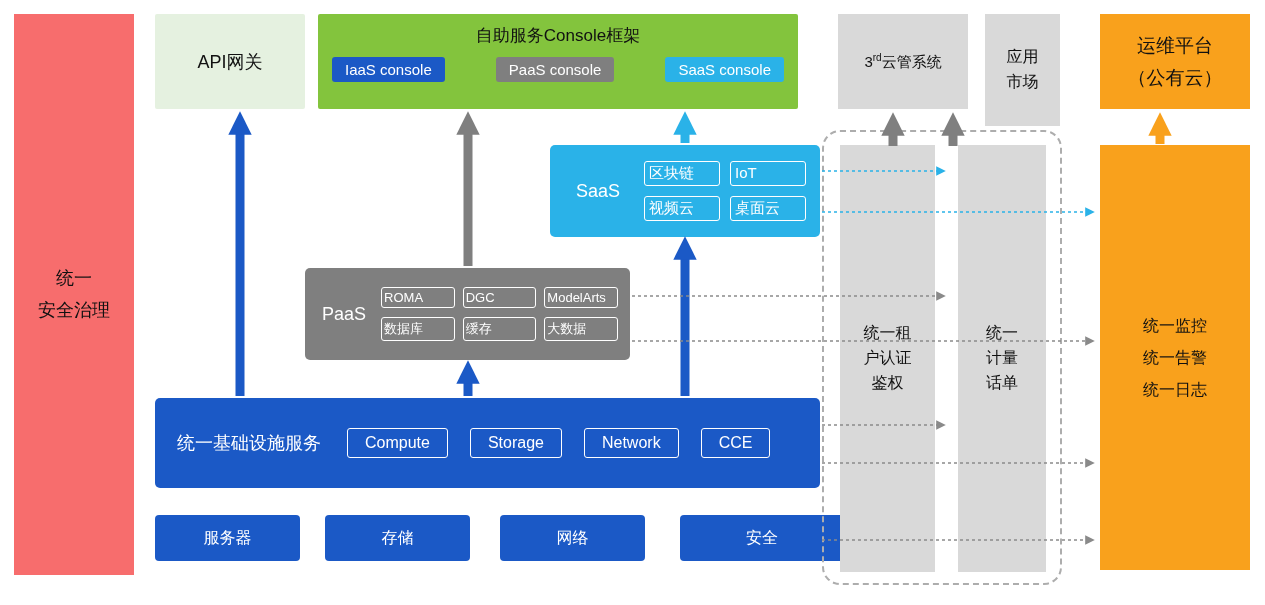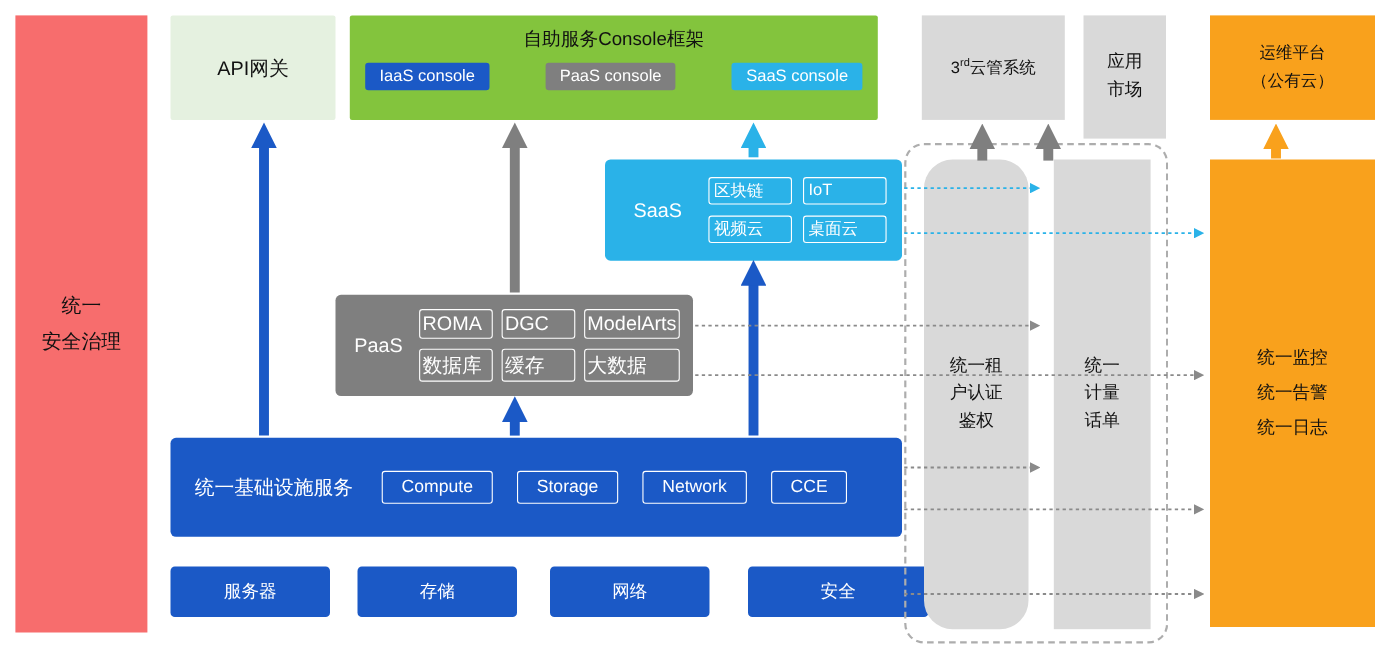--- a/index.html
+++ b/index.html
@@ -26,55 +26,55 @@
   .console-row{display:flex; width:100%; justify-content:space-between; margin-top:10px;}
   .pill{color:#fff; font-size:15px; padding:4px 13px; border-radius:3px;}
   .pill.blue-bg{background:var(--blue);} .pill.gray-bg{background:var(--dgray);}
   .pill.cyan-bg{background:var(--cyan);}
 
   .third-party{left:838px; top:14px; width:130px; height:95px; background:var(--gray); font-size:15px;}
   .third-party sup{font-size:10px;}
   .app-market{left:985px; top:14px; width:75px; height:112px; background:var(--gray);
           font-size:16px; line-height:1.55;}
   .om-platform{left:1100px; top:14px; width:150px; height:95px; background:var(--orange);
-          font-size:15px; line-height:1.65;}
+          font-size:19px; line-height:1.65;}
 
   .layer-label{color:#fff; font-size:18px; flex:0 0 auto;}
   .chip{border:1.5px solid #fff; border-radius:3px; color:#fff; font-size:15px;
         padding:2px 4px; text-align:left; white-space:nowrap;}
 
   .saas-box{left:550px; top:145px; width:270px; height:92px; background:var(--cyan);
         border-radius:5px; justify-content:flex-start;}
   .saas-box .layer-label{margin-left:26px;}
   .saas-grid{flex:1; display:grid; grid-template-columns:1fr 1fr; gap:10px 10px;
         margin:0 14px 0 24px;}
 
   .paas-box{left:305px; top:268px; width:325px; height:92px; background:var(--dgray);
         border-radius:5px; justify-content:flex-start;}
   .paas-box .layer-label{margin-left:17px;}
   .paas-grid{flex:1; display:grid; grid-template-columns:1fr 1fr 1fr; gap:9px 8px;
         margin:0 12px 0 15px;}
-  .paas-grid .chip{font-size:18px; padding:2px 2px;}
+  .paas-grid .chip{font-size:13px; padding:2px 2px;}
 
   .iaas-box{left:155px; top:398px; width:665px; height:90px; background:var(--blue);
         border-radius:5px; justify-content:flex-start;}
   .iaas-box .layer-label{margin-left:22px;}
   .iaas-items{display:flex; gap:22px; margin-left:26px;}
   .iaas-items .chip{font-size:16px; padding:5px 17px;}
 
   .hw{background:var(--blue); color:#fff; font-size:16px; top:515px; height:46px; border-radius:4px;}
   #hw0{left:155px; width:145px;} #hw1{left:325px; width:145px;}
   #hw2{left:500px; width:145px;text-align:center;} #hw3{left:680px; width:164px;}
 
   .dashed-frame{position:absolute; box-sizing:border-box; left:822px; top:130px; width:240px;
         height:455px; border:2px dashed #adadad; border-radius:18px;}
   .vbar{position:absolute; box-sizing:border-box; display:flex; align-items:center;
         justify-content:center; text-align:center; background:var(--gray);
         font-size:16px; line-height:1.55;}
-  .auth-bar{left:16px; top:13px; width:95px; height:427px;border-radius:26px;}
+  .auth-bar{left:16px; top:13px; width:95px; height:427px;}
   .metering-bar{left:134px; top:13px; width:88px; height:427px;}
   .monitoring-bar{left:1100px; top:145px; width:150px; height:425px; background:var(--orange);
         font-size:16px; line-height:2.0;}
 
   .arrows{position:absolute; left:0; top:0; z-index:5; pointer-events:none;}
   .thick{stroke-width:9; fill:none;}
   .dash{stroke-width:1.6; stroke-dasharray:3 3; fill:none;}
   .sBlue{stroke:var(--blue);} .sGray{stroke:var(--dgray);} .sCyan{stroke:var(--cyan);}
   .sOrange{stroke:var(--orange);} .sGrayD{stroke:var(--dline);} .sCyanD{stroke:var(--cyan);}
   .fBlue{fill:var(--blue);} .fGray{fill:var(--dgray);} .fCyan{fill:var(--cyan);}

